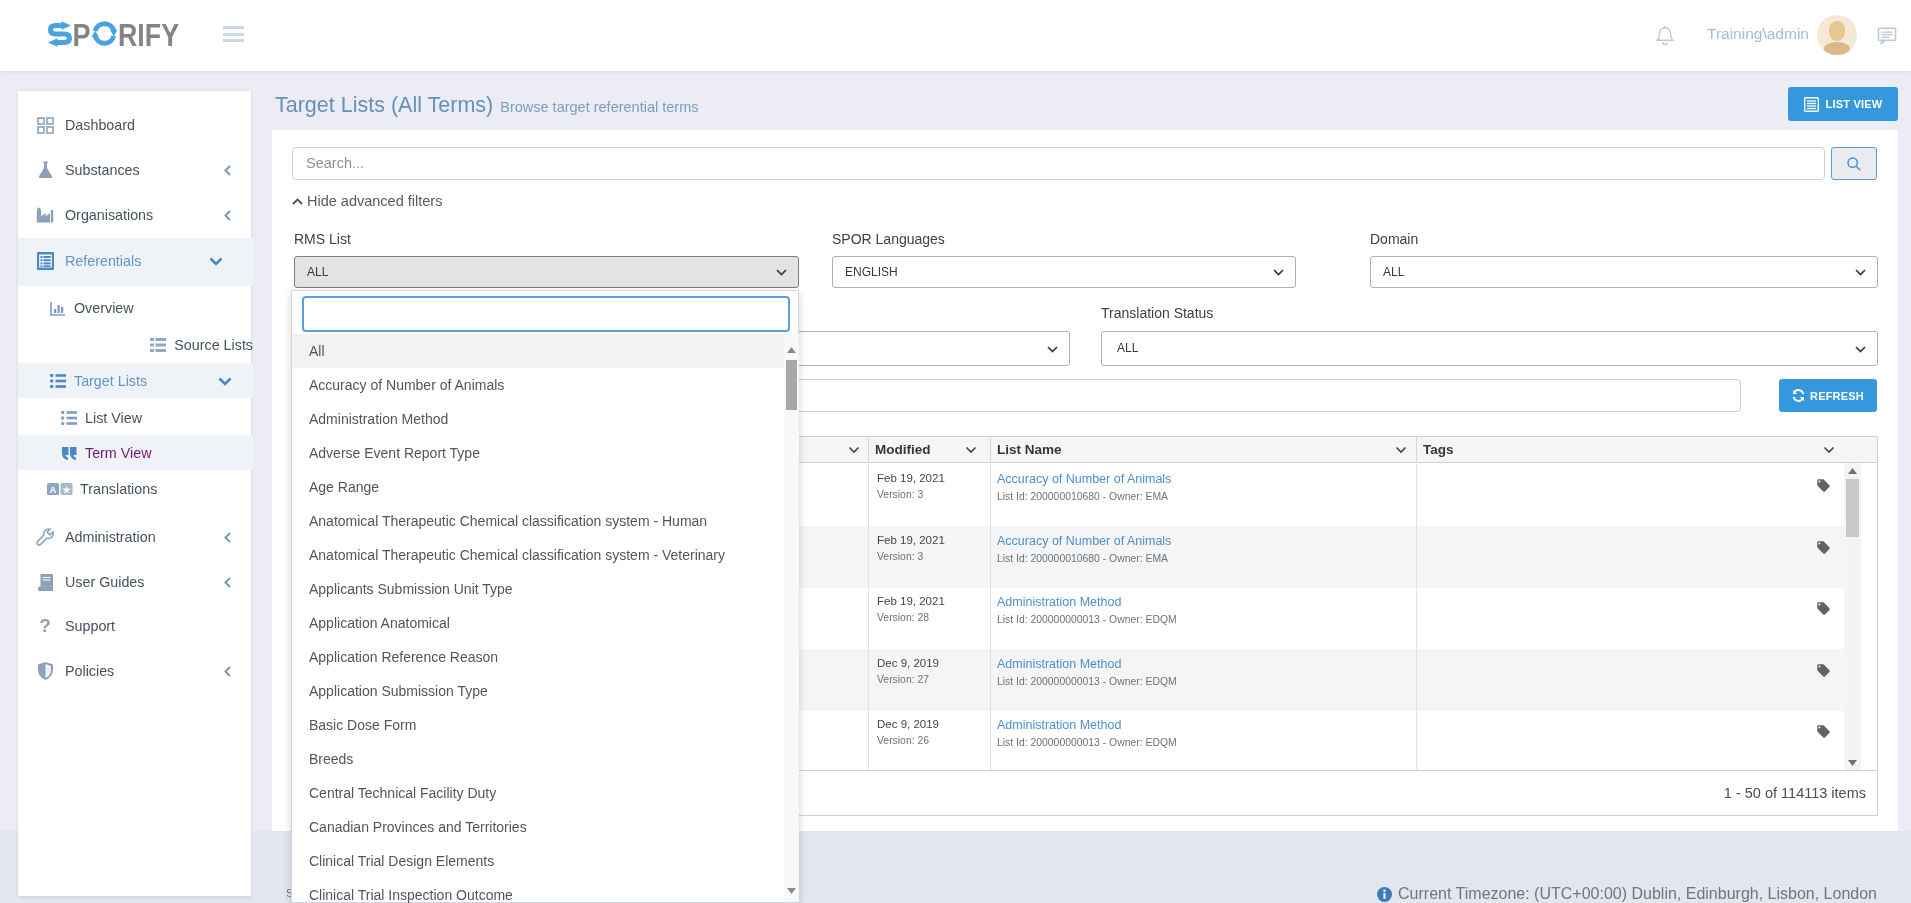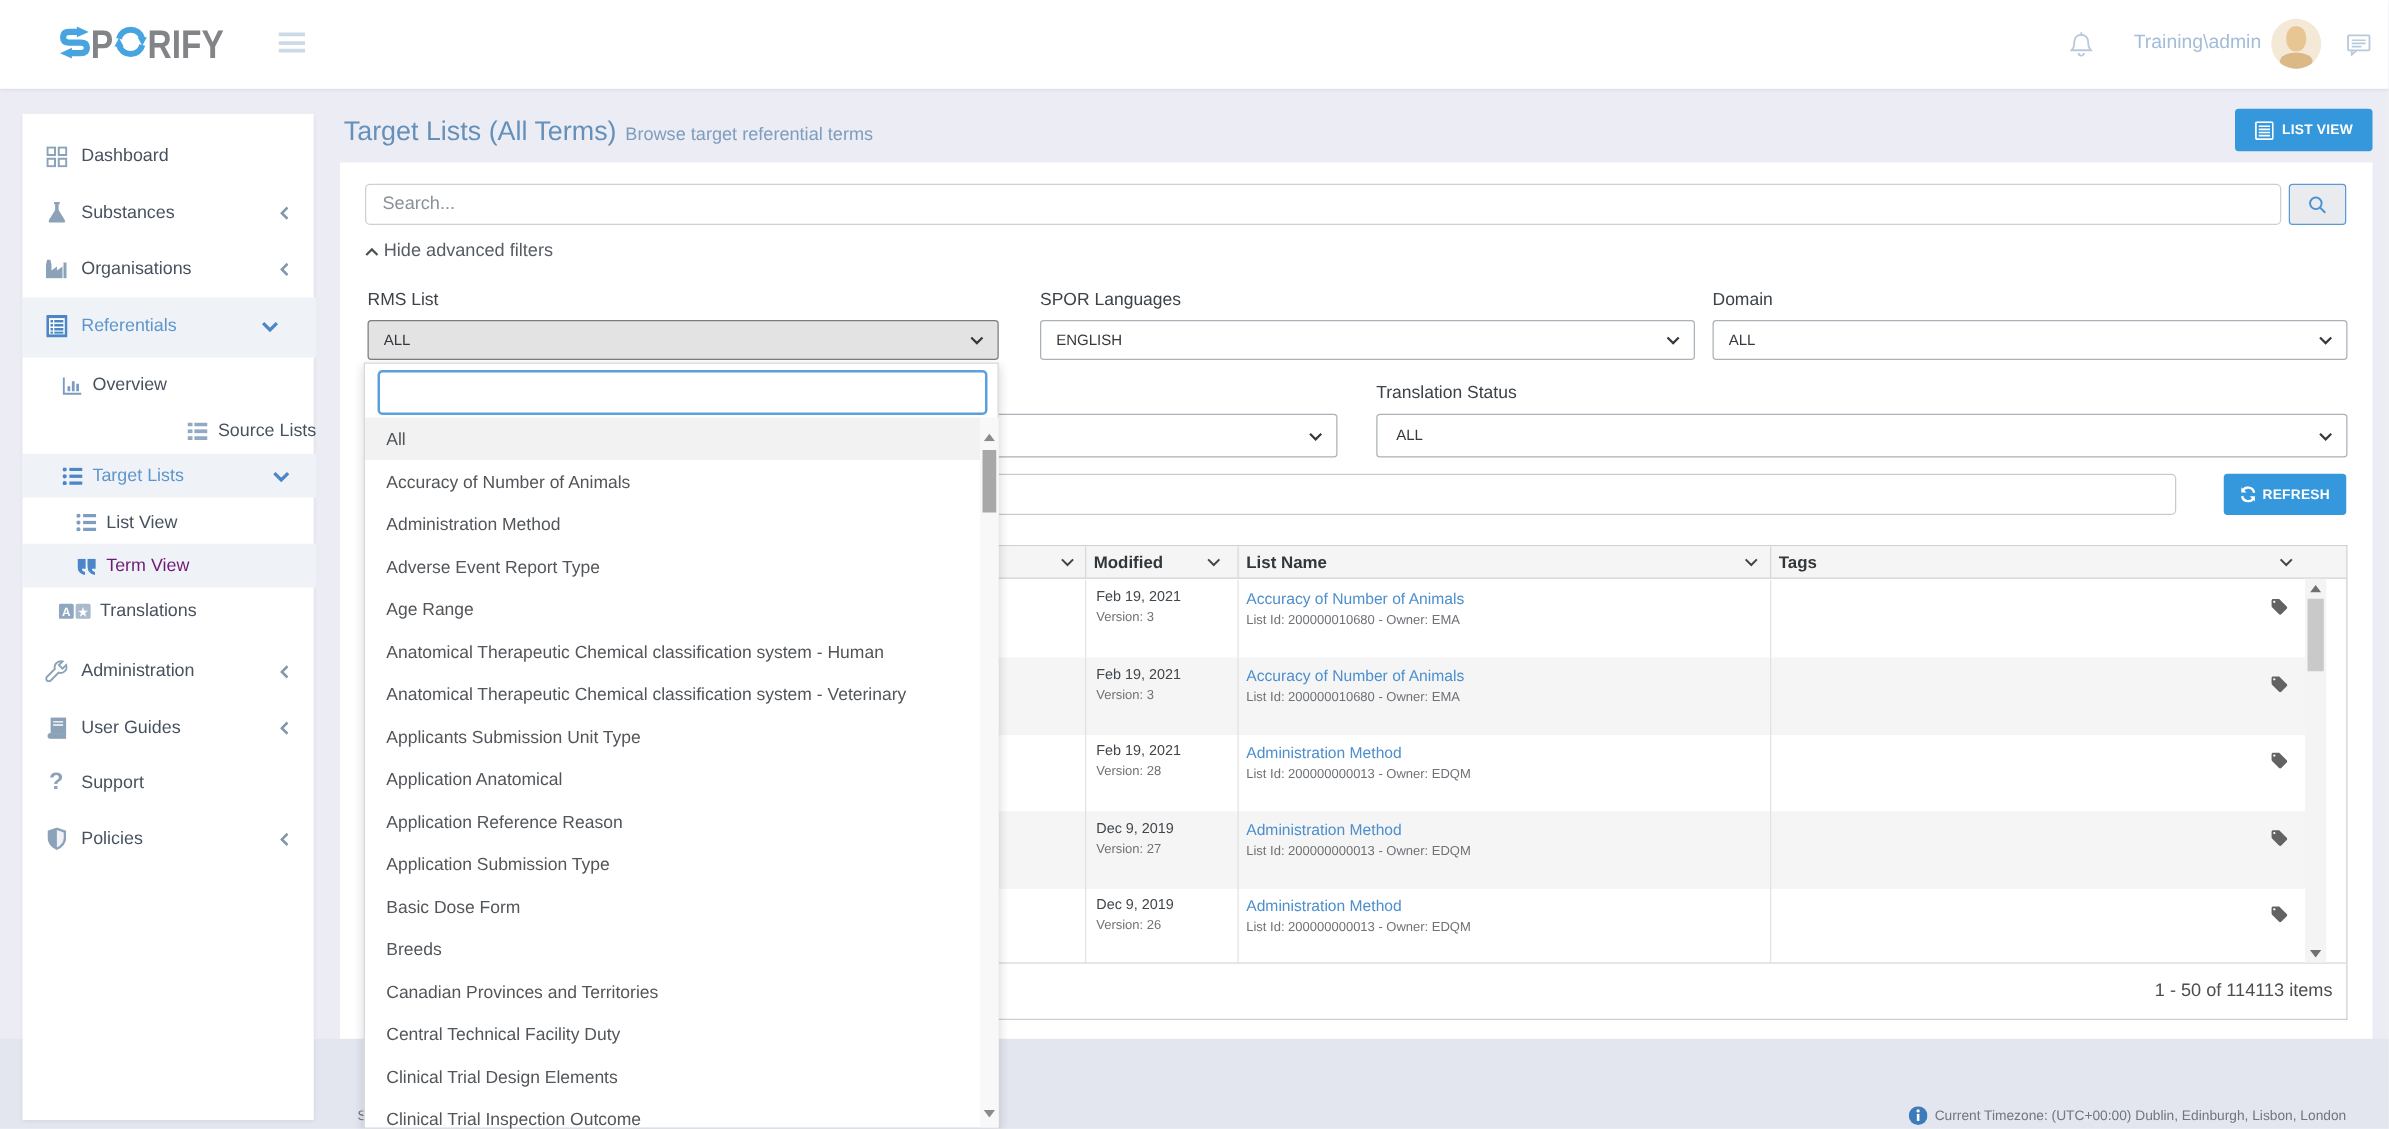--- a/index.html
+++ b/index.html
@@ -11,21 +11,21 @@
 #logo { position:absolute; left:46px; top:19px; height:32px; display:flex; align-items:center; }
 #burger { position:absolute; left:223px; top:26px; }
 #burger div { width:21px; height:3px; background:#ccd9e6; margin-bottom:3.5px; }
 #bell { position:absolute; left:1656px; top:25px; }
 #uname { position:absolute; left:1707px; top:25px; font-size:15.5px; color:#a2bddb; }
 #avatar { position:absolute; left:1817px; top:15px; width:40px; height:40px; border-radius:50%; background:#f4e9d7; overflow:hidden; }
 #chat { position:absolute; left:1876px; top:27px; }
 
 #footband { position:absolute; left:0; top:831px; width:1911px; height:72px; background:#e3e6ef; z-index:1; }
 #footL { position:absolute; left:286px; top:887px; font-size:11px; color:#6f767e; z-index:2; }
-#footR { position:absolute; right:34px; top:885px; font-size:11px; color:#6f767e; z-index:2; display:flex; align-items:center; }
+#footR { position:absolute; right:34px; top:885px; font-size:16px; color:#6f767e; z-index:2; display:flex; align-items:center; }
 
 #sidebar { position:absolute; left:18px; top:91px; width:233px; height:805px; background:#fff; box-shadow:0 1px 4px rgba(0,0,0,.09); z-index:5; }
 .mrow { position:absolute; left:0; width:235px; height:36px; display:flex; align-items:center; font-size:14.3px; color:#47525f; }
 .mrow .ic { flex:0 0 auto; display:flex; justify-content:center; }
 .mrow .lbl { margin-left:11px; }
 .mrow .chv { position:absolute; right:22px; }
 .shade { position:absolute; left:0; width:235px; background:#eff2f6; }
 .blue { color:#5e96cc; }
 
 #title { position:absolute; left:275px; top:93px; z-index:2; }
@@ -339,21 +339,21 @@
       <path d="M1 6 L5.5 1.5 L10 6" fill="none" stroke="#4a5157" stroke-width="1.8"></path>
     </svg>Hide advanced filters</div>
 <div class="flabel" style="left:294px;top:231px;">RMS List</div>
 <div class="flabel" style="left:832px;top:231px;">SPOR Languages</div>
 <div class="flabel" style="left:1370px;top:231px;">Domain</div>
 <div class="fsel" style="left:294px;top:256px;width:505px;background:#e3e3e3;border-color:#7d7d7d;">ALL
   <svg class="car" width="11" height="7" viewBox="0 0 11 7">
       <path d="M1 1 L5.5 5.5 L10 1" fill="none" stroke="#35393d" stroke-width="1.7"></path>
     </svg>
 </div>
-<div class="fsel" style="left:832px;top:256px;width:524px;">ENGLISH
+<div class="fsel" style="left:832px;top:256px;width:464px;">ENGLISH
   <svg class="car" width="11" height="7" viewBox="0 0 11 7">
       <path d="M1 1 L5.5 5.5 L10 1" fill="none" stroke="#35393d" stroke-width="1.7"></path>
     </svg>
 </div>
 <div class="fsel" style="left:1370px;top:256px;width:508px;">ALL
   <svg class="car" width="11" height="7" viewBox="0 0 11 7">
       <path d="M1 1 L5.5 5.5 L10 1" fill="none" stroke="#35393d" stroke-width="1.7"></path>
     </svg>
 </div>
 <div class="flabel" style="left:294px;top:305px;">Status</div>
@@ -469,22 +469,22 @@
     <div class="dditem">Adverse Event Report Type</div>
     <div class="dditem">Age Range</div>
     <div class="dditem">Anatomical Therapeutic Chemical classification system - Human</div>
     <div class="dditem">Anatomical Therapeutic Chemical classification system - Veterinary</div>
     <div class="dditem">Applicants Submission Unit Type</div>
     <div class="dditem">Application Anatomical</div>
     <div class="dditem">Application Reference Reason</div>
     <div class="dditem">Application Submission Type</div>
     <div class="dditem">Basic Dose Form</div>
     <div class="dditem">Breeds</div>
+    <div class="dditem">Central Technical Facility Duty</div>
     <div class="dditem">Canadian Provinces and Territories</div>
-    <div class="dditem">Central Technical Facility Duty</div>
     <div class="dditem">Clinical Trial Design Elements</div>
     <div class="dditem">Clinical Trial Inspection Outcome</div>
   </div>
   <div id="ddscroll">
     <svg class="tri" style="left:3px;top:13px;" width="9" height="6" viewBox="0 0 9 6">
         <path d="M0 6 L4.5 0 L9 6 Z" fill="#8a8a8a"></path>
       </svg>
     <div id="ddthumb"></div>
     <svg class="tri" style="left:3px;bottom:8px;" width="9" height="6" viewBox="0 0 9 6">
         <path d="M0 0 L4.5 6 L9 0 Z" fill="#8a8a8a"></path>

